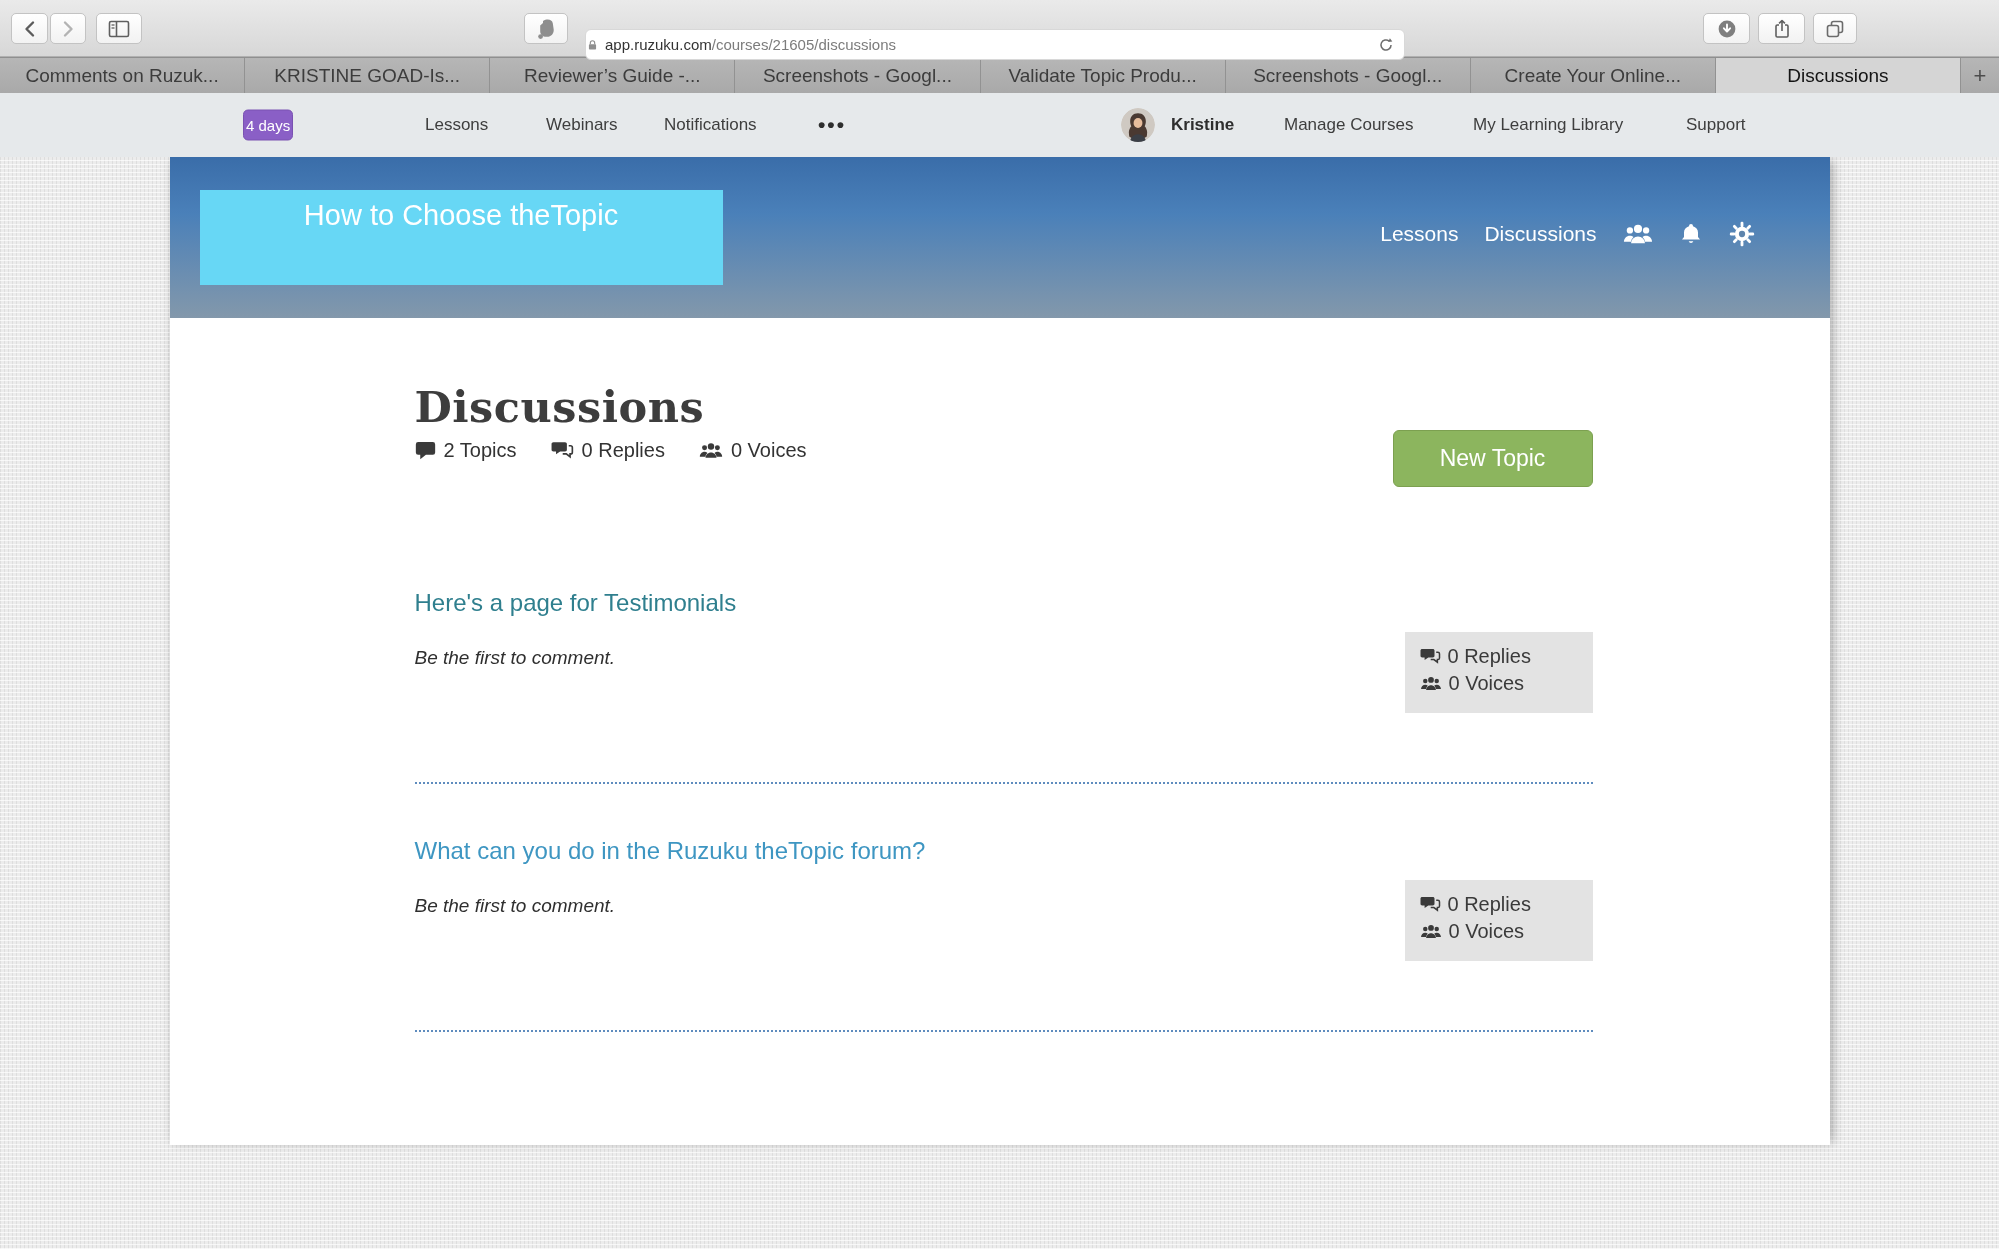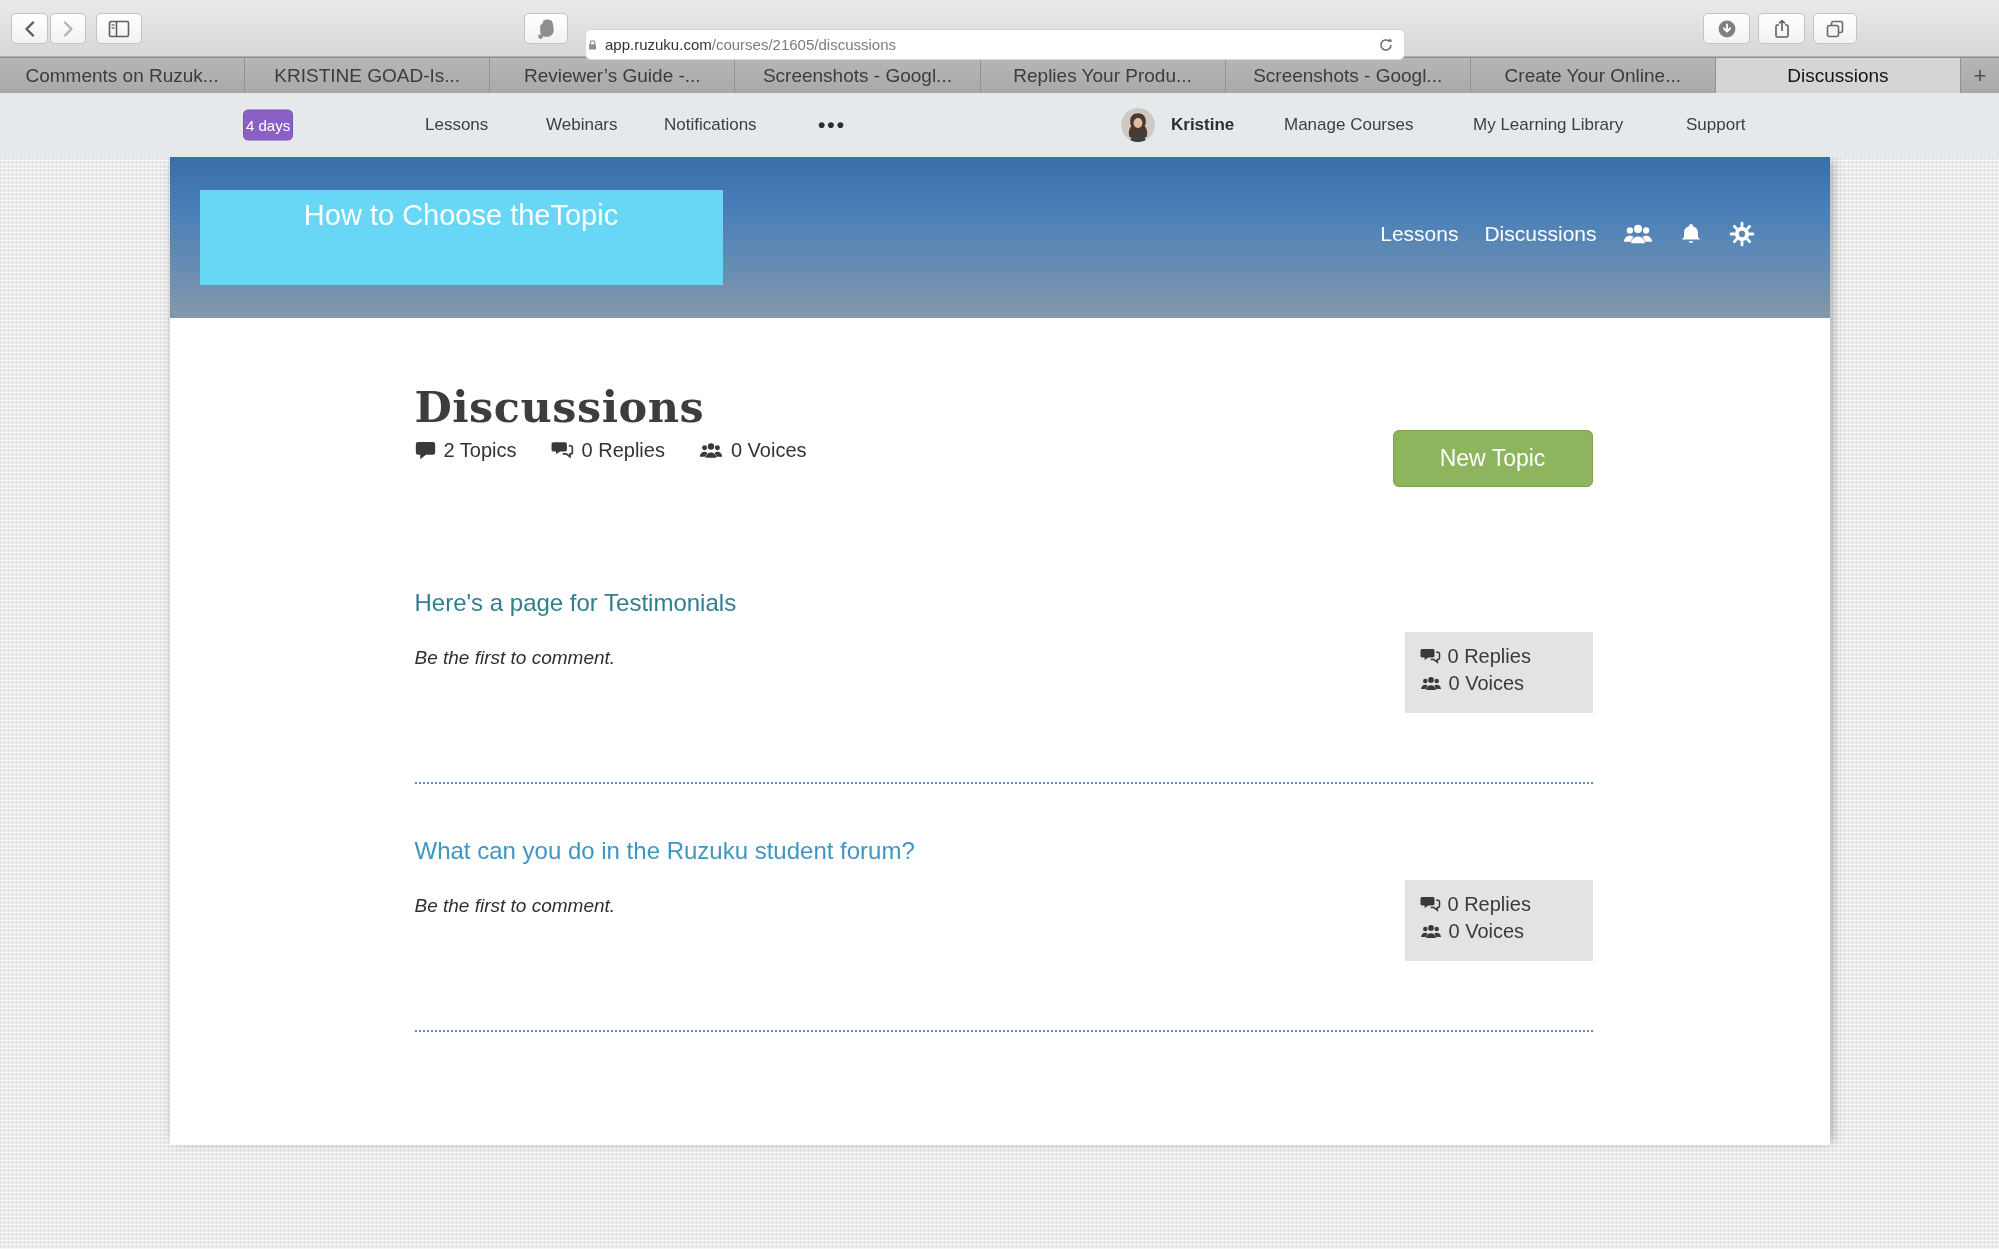--- a/index.html
+++ b/index.html
@@ -205,21 +205,21 @@
     <div class="tab">
         <span>KRISTINE GOAD-Is...</span>
       </div>
     <div class="tab">
         <span>Reviewer’s Guide -...</span>
       </div>
     <div class="tab">
         <span>Screenshots - Googl...</span>
       </div>
     <div class="tab">
-        <span>Replies Your Produ...</span>
+        <span>Validate Topic Produ...</span>
       </div>
     <div class="tab">
         <span>Screenshots - Googl...</span>
       </div>
     <div class="tab">
         <span>Create Your Online...</span>
       </div>
     <div class="tab active">
         <span>Discussions</span>
       </div>
@@ -349,21 +349,21 @@
                     <path d="M5.4 14.2c0-2.6 2.1-4.6 4.6-4.6s4.6 2 4.6 4.6z"></path>
                   </svg>
                   <span>0 Voices</span>
                 </span>
               </div>
             </div>
           </div>
 
           <div class="topic-row rest">
             <div class="topic-body">
-              <div class="topic-title" style="color: rgb(62, 150, 194);">What can you do in the Ruzuku student forum?</div>
+              <div class="topic-title" style="color: rgb(62, 150, 194);">What can you do in the Ruzuku theTopic forum?</div>
               <div class="topic-sub">Be the first to comment.</div>
               <div class="stats-box">
                 <span class="stat">
                   <svg width="21" height="17" viewBox="0 0 21 17">
                     <path d="M2.2 1h10.6c1 0 1.7.7 1.7 1.6v5.2c0 .9-.7 1.6-1.7 1.6H8.3L4.6 12v-2.6H2.2c-1 0-1.7-.7-1.7-1.6V2.6C.5 1.7 1.2 1 2.2 1z" fill="#3a3a3a"></path>
                     <path d="M16.2 4.2h1.6c1 0 1.7.7 1.7 1.6V10c0 .9-.7 1.6-1.7 1.6h-.4v2.6l-3.5-2.6h-3.2" fill="none" stroke="#3a3a3a" stroke-width="1.5"></path>
                   </svg>
                   <span>0 Replies</span>
                 </span>
                 <span class="stat">

